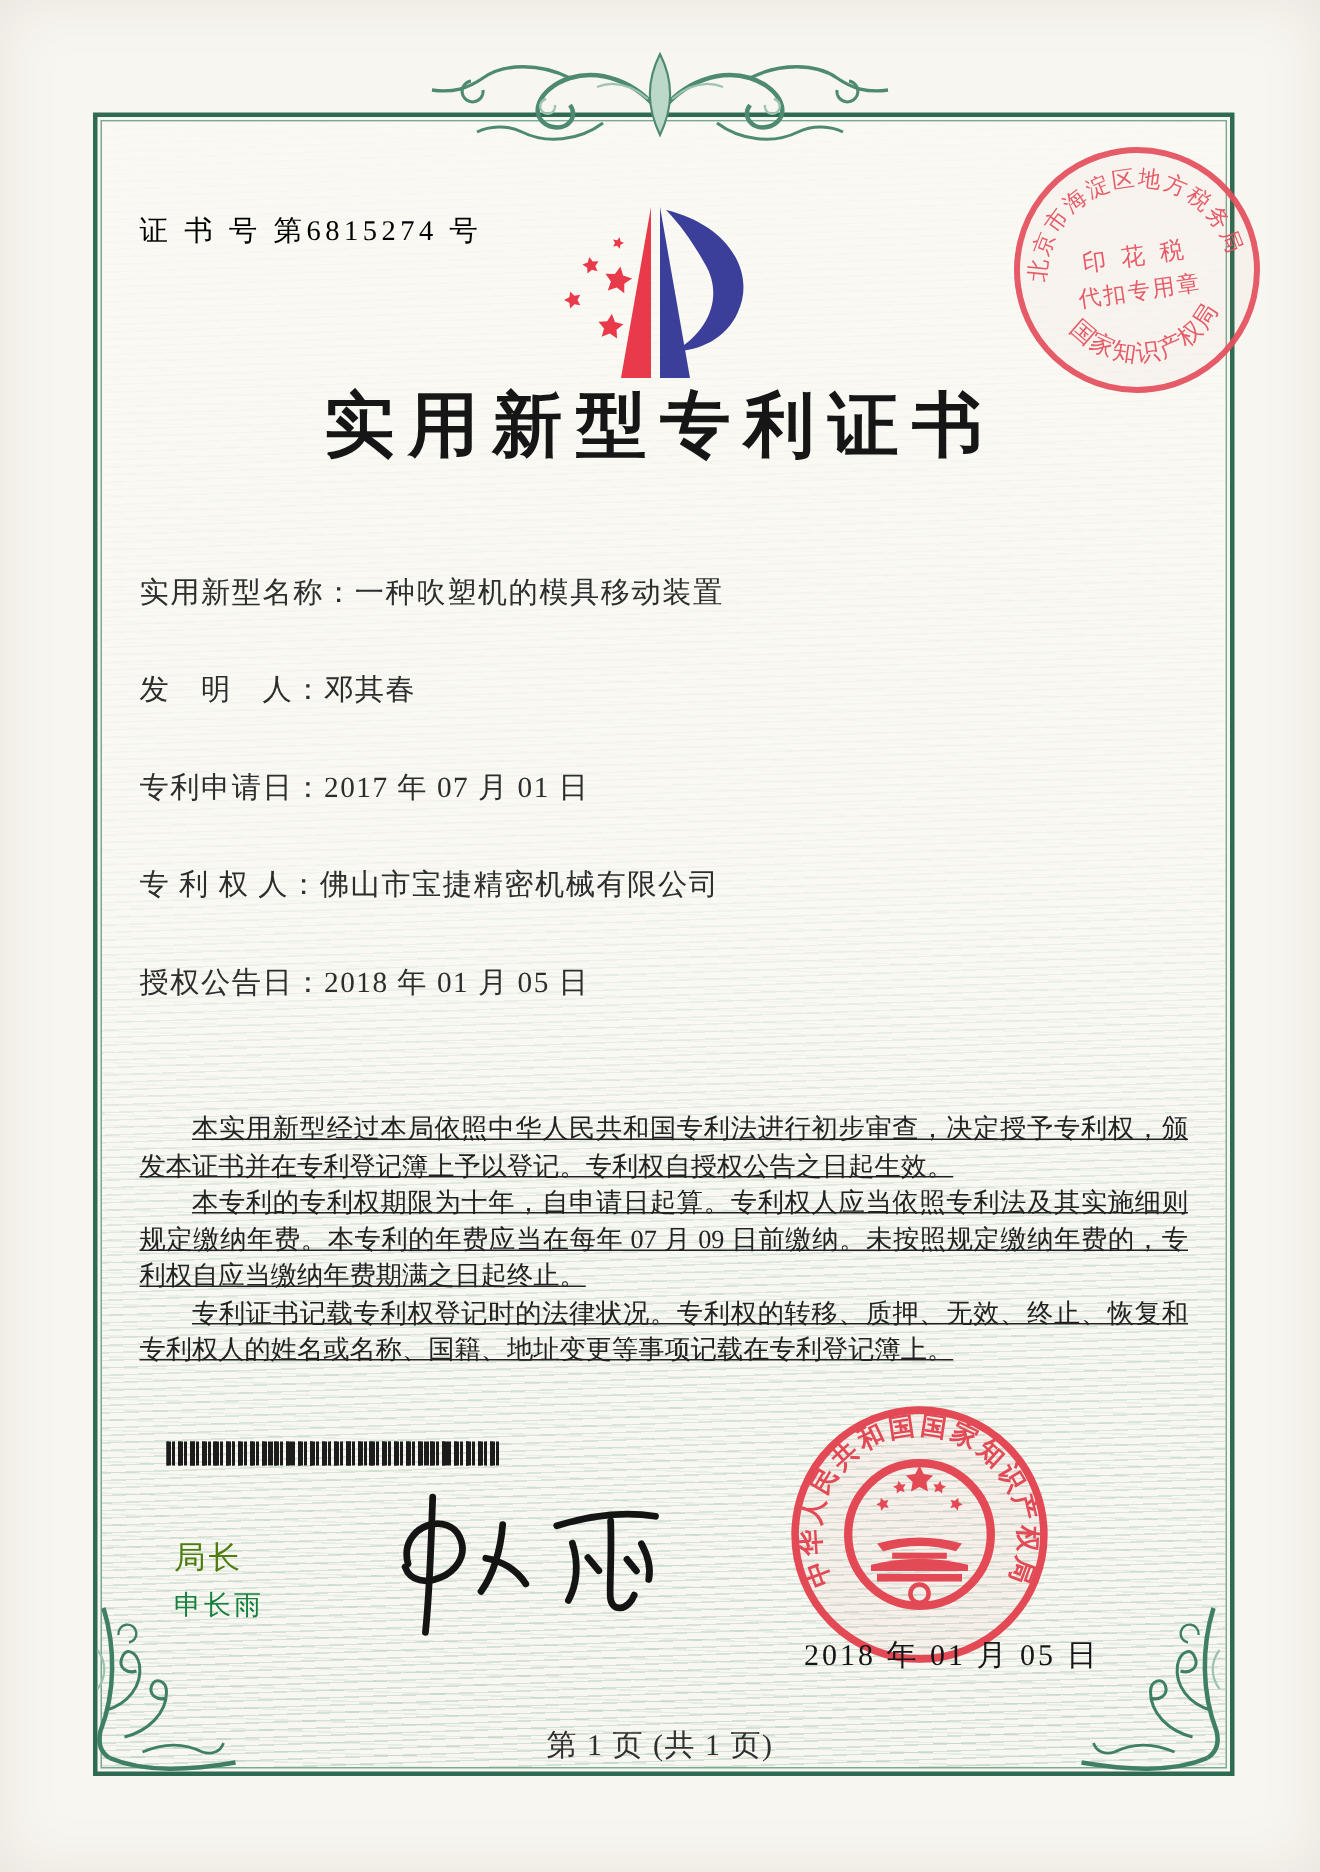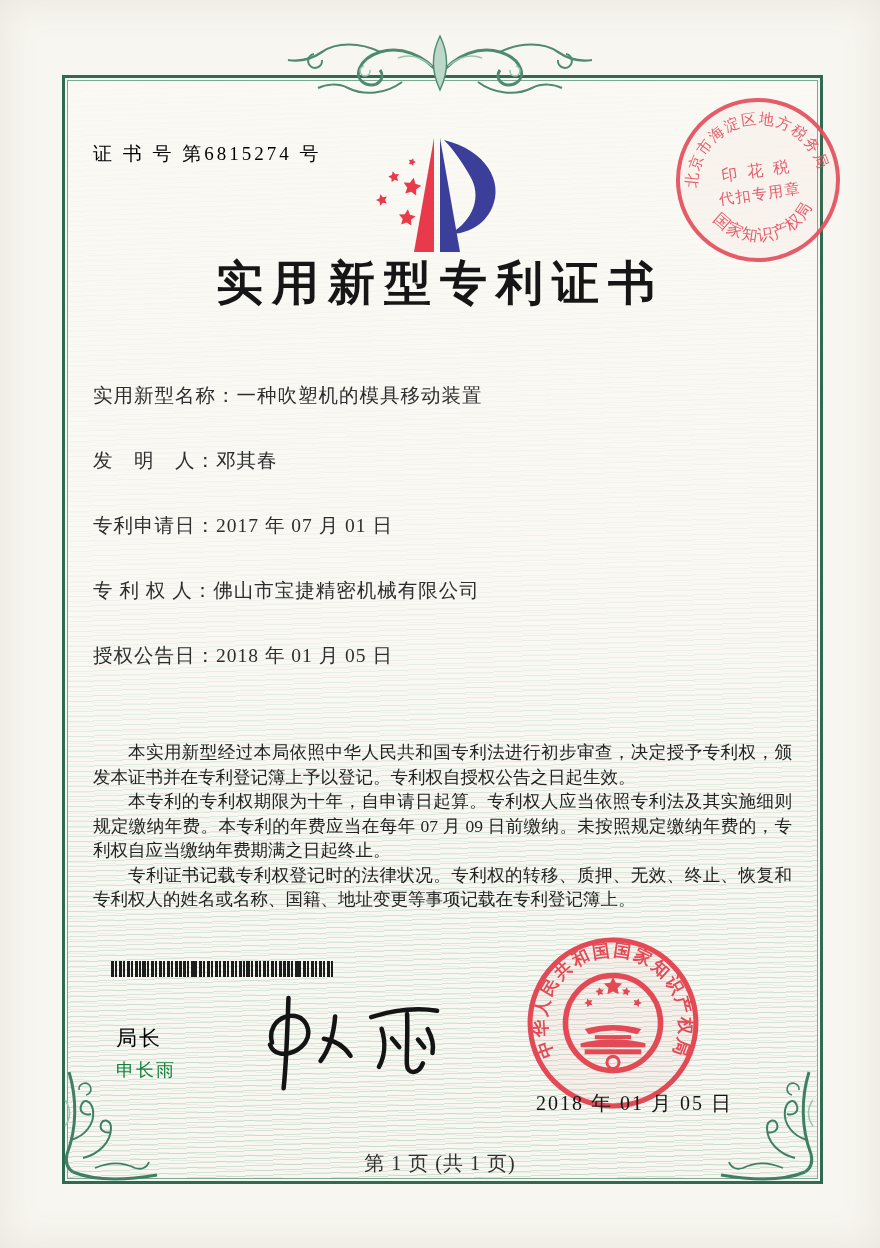--- a/index.html
+++ b/index.html
@@ -27,29 +27,29 @@
   .office-seal{left:524px;top:934px;opacity:.95;}
   .signature{left:232px;top:986px;}
 
   .cert-number{position:absolute;left:93px;top:141px;font-size:19px;letter-spacing:3px;color:#000000;}
   .title{position:absolute;left:0;right:0;top:252px;text-align:center;font-size:47px;font-weight:bold;
          letter-spacing:9px;color:#161616;}
   .fields{position:absolute;left:93px;top:378px;}
   .field{margin:4px 0 37px 0;font-size:19.5px;line-height:28px;color:#2d2d2d;letter-spacing:1px;white-space:nowrap;}
   .field .lab{color:#2d2d2d;}
   .paragraphs{position:absolute;left:93px;top:740px;width:699px;font-size:17.5px;line-height:24.5px;
-              color:#222;text-align:justify;}
+              color:#222;text-align:justify;text-decoration:underline;}
   .paragraphs p{margin:0;text-indent:2em;}
   .barcode{position:absolute;left:111px;top:961px;width:223px;height:16px;
     background:
       repeating-linear-gradient(90deg,#1c1c1c 0 2px,transparent 2px 4px),
       repeating-linear-gradient(90deg,#1c1c1c 0 3px,transparent 3px 8px),
       repeating-linear-gradient(90deg,transparent 0 5px,#1c1c1c 5px 6px,transparent 6px 13px);
   }
-  .signer-title{position:absolute;left:116px;top:1024px;font-size:21px;color:#000000;letter-spacing:2px;}
+  .signer-title{position:absolute;left:116px;top:1024px;font-size:21px;color:#4d7c0f;letter-spacing:2px;}
   .signer-name{position:absolute;left:116px;top:1058px;font-size:18px;color:#15803d;letter-spacing:2px;}
   .issue-date{position:absolute;left:536px;top:1090px;font-size:20px;color:#151515;letter-spacing:2px;}
   .footer{position:absolute;left:0;right:0;top:1150px;text-align:center;font-size:20px;color:#2f2f2f;letter-spacing:1px;}
   .seal-center-text{font-size:16px;letter-spacing:3px;}
 </style>
 </head>
 <body>
 
 <div class="page">
 

